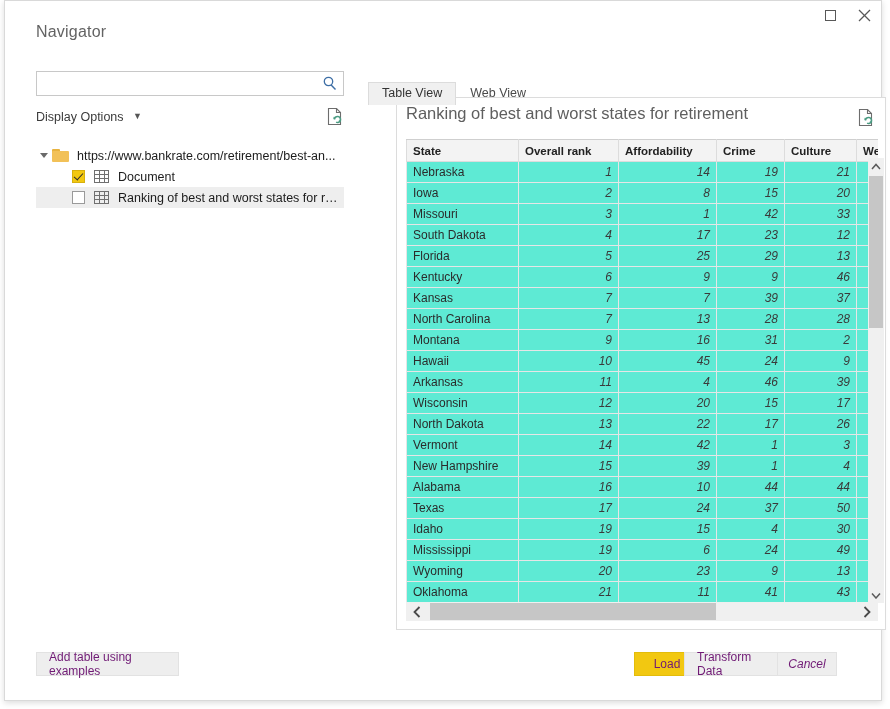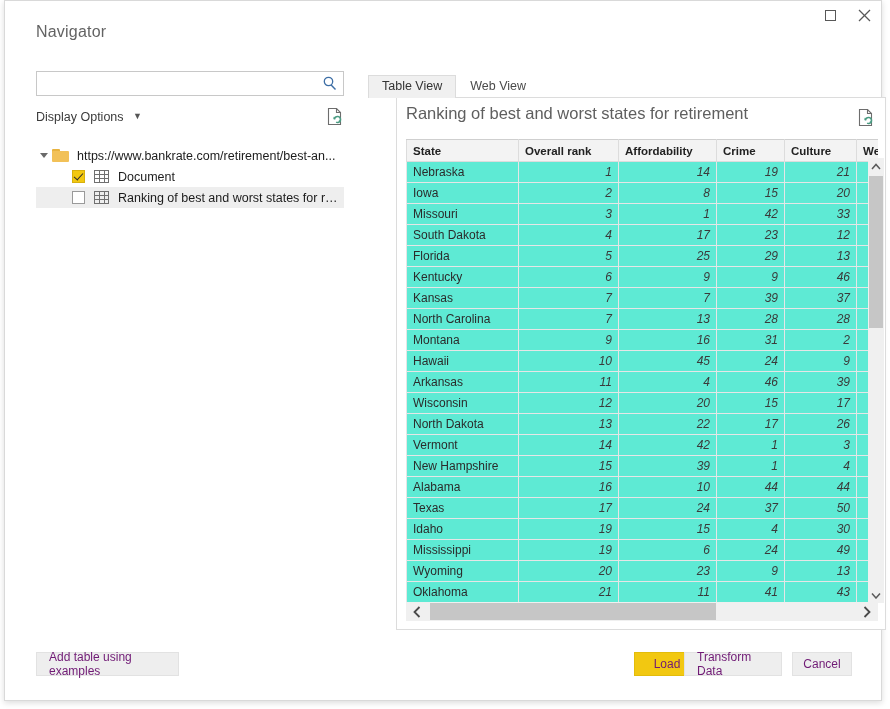--- a/index.html
+++ b/index.html
@@ -187,21 +187,21 @@
   .tree-label { overflow: hidden; text-overflow: ellipsis; }
 
   
   #rightpane {
     position: absolute;
     left: 363px; top: 74px;
     width: 490px; height: 556px;
   }
   #tabs {
     position: absolute;
-    left: 0; top: 0;
+    left: 0; top: 7px;
     height: 23px;
     display: flex;
     z-index: 3;
   }
   .tab {
     padding: 3px 13px 4px 13px;
     font-size: 12.5px;
     color: #4a4a4a;
     cursor: default;
     border: 1px solid transparent;
@@ -339,21 +339,21 @@
     cursor: default;
     display: flex; align-items: center; justify-content: center;
     padding: 0 12px;
   }
   #btn-add-table { left: 31px; bottom: 24px; width: 143px; }
   #btn-load {
     right: 181px; bottom: 24px; width: 66px;
     background: #f2c811; border-color: #e3bc0b;
   }
   #btn-transform { right: 99px; bottom: 24px; width: 98px; }
-  #btn-cancel    { right: 29px; bottom: 24px; width: 60px; }
+  #btn-cancel    { right: 44px; bottom: 24px; width: 60px; font-style: italic; }
 
   .refresh-doc-icon svg { display: block; }
 </style>
 </head>
 <body>
 
 <div id="window">
 
   <div id="titlebar">
     <div class="win-btn" id="btn-maximize">

